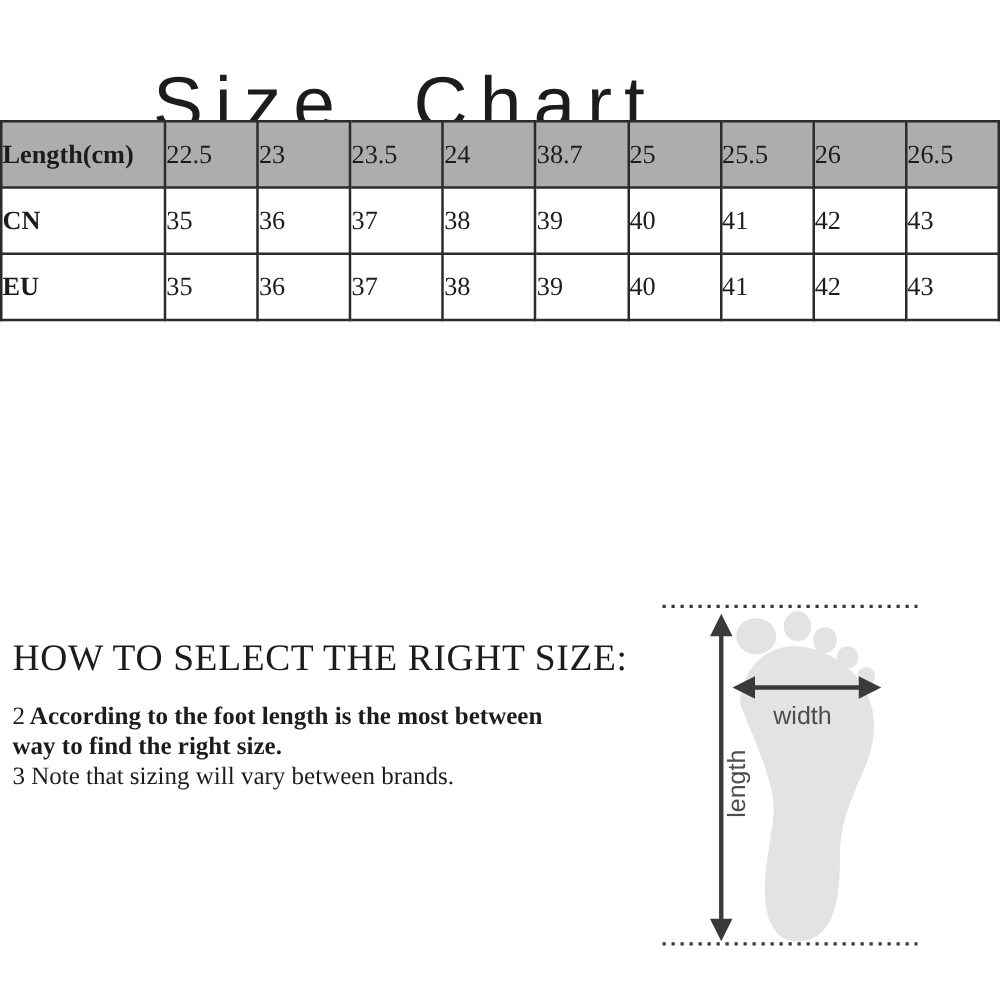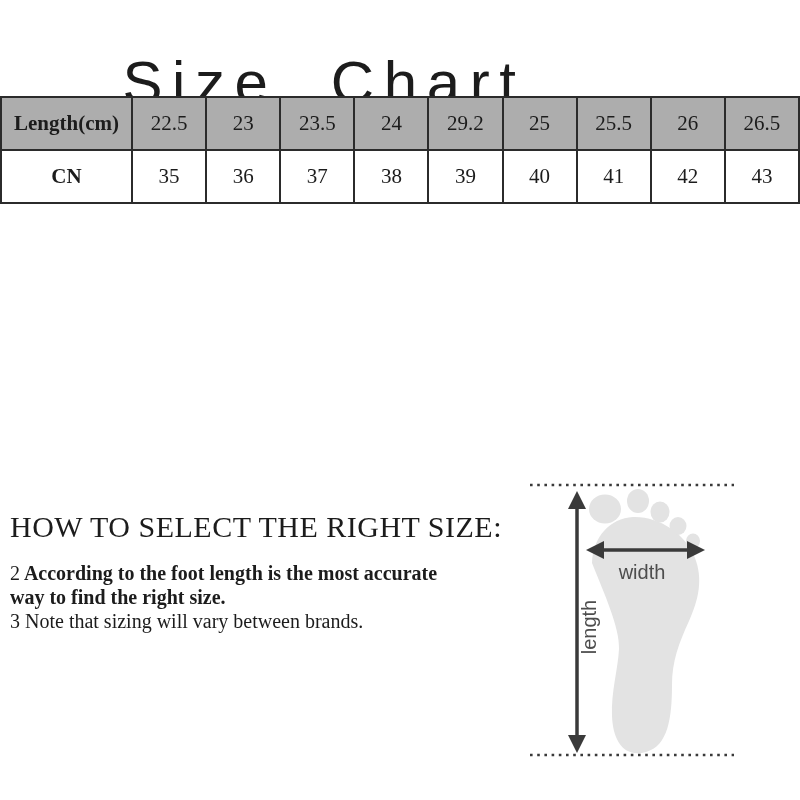--- a/index.html
+++ b/index.html
@@ -21,21 +21,21 @@
     font-family:Liberation Sans, sans-serif;
     font-size:60px;font-weight:400;letter-spacing:0.16em;word-spacing:0.45em;
     white-space:nowrap;
   }
   table.size-table{
     position:absolute;top:96px;left:0;width:800px;
     border-collapse:collapse;table-layout:fixed;
   }
   .size-table th,.size-table td{
     border:2px solid var(--table-border);
-    height:51px;text-align:center;vertical-align:middle;
+    height:51px;text-align:left;vertical-align:middle;
     font-size:21px;background:#ffffff;padding:0;
   }
   .size-table th{font-weight:bold;}
   .size-table td{font-weight:normal;}
   .size-table tr.hl th,.size-table tr.hl td{background:var(--highlight-row-bg);}
   .howto-heading{
     position:absolute;left:10px;top:510px;margin:0;
     font-size:30px;font-weight:400;letter-spacing:0.5px;white-space:nowrap;
   }
   .howto-list{
@@ -70,45 +70,57 @@
       <col>
       <col>
   </colgroup>
   <tbody>
       <tr class="hl">
         <th>Length(cm)</th>
         <td>22.5</td>
         <td>23</td>
         <td>23.5</td>
         <td>24</td>
-        <td>29.2</td>
+        <td>38.7</td>
         <td>25</td>
         <td>25.5</td>
         <td>26</td>
         <td>26.5</td>
       </tr>
       <tr>
         <th>CN</th>
         <td>35</td>
         <td>36</td>
         <td>37</td>
         <td>38</td>
         <td>39</td>
         <td>40</td>
         <td>41</td>
         <td>42</td>
         <td>43</td>
       </tr>
+      <tr>
+        <th>EU</th>
+        <td>35</td>
+        <td>36</td>
+        <td>37</td>
+        <td>38</td>
+        <td>39</td>
+        <td>40</td>
+        <td>41</td>
+        <td>42</td>
+        <td>43</td>
+      </tr>
     </tbody>
 </table>
 
 <h2 class="howto-heading">HOW TO SELECT THE RIGHT SIZE:</h2>
 
 <div class="howto-list">
-    <div class="howto-item bold"><span class="num">2</span><span class="txt"> According to the foot length is the most accurate way to find the right size.</span></div>
+    <div class="howto-item bold"><span class="num">2</span><span class="txt"> According to the foot length is the most between way to find the right size.</span></div>
     <div class="howto-item"><span class="num">3</span><span class="txt"> Note that sizing will vary between brands.</span></div>
   </div>
 
 <svg class="foot-diagram" viewBox="0 0 230 315" aria-hidden="true">
 
   <g>
     <path d="M 72,108 C 73,82 90,63 113,62 C 139,61 166,79 175,103 C 183,124 179,144 169,166 C 159,188 152,206 152,230 C 152,263 148,291 126,297 C 104,303 93,286 92,261 C 91,237 98,214 99,194 C 100,173 84,138 72,108 Z" fill="var(--foot-fill)"></path>
     <ellipse cx="85" cy="54" rx="16" ry="14.5" fill="var(--foot-fill)"></ellipse>
     <ellipse cx="118" cy="46" rx="11" ry="12" fill="var(--foot-fill)"></ellipse>
     <ellipse cx="140" cy="57" rx="9.5" ry="10.5" fill="var(--foot-fill)"></ellipse>

